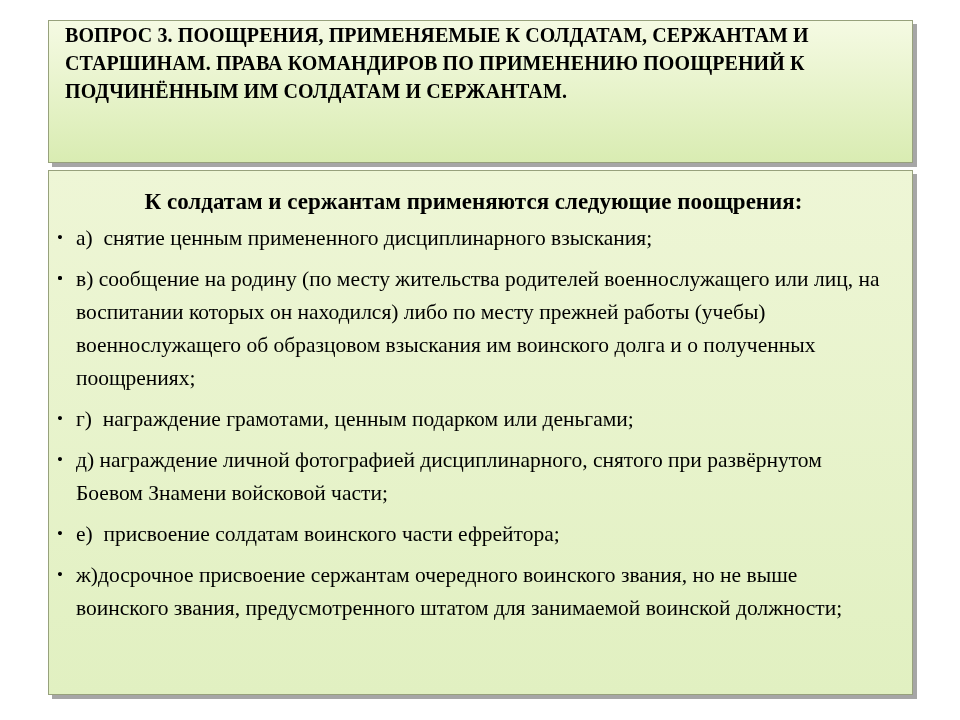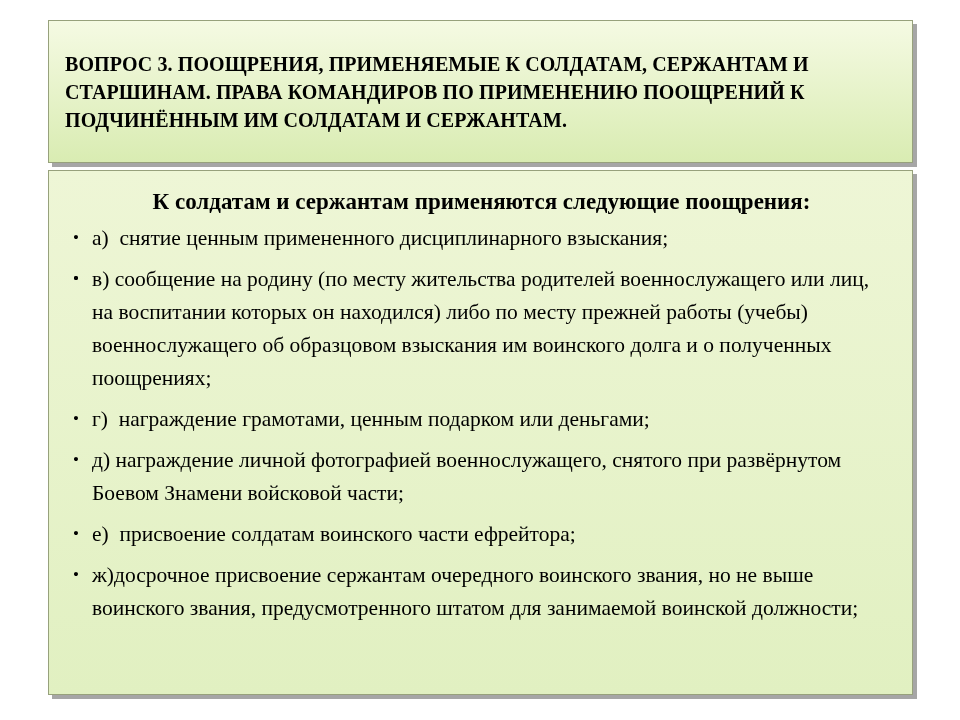--- a/index.html
+++ b/index.html
@@ -22,37 +22,37 @@
     border: 1px solid var(--box-border, #97a17c);
     box-shadow: 4px 4px 0 0 var(--box-shadow, #a6a6a6);
   }
   .title-box {
     left: 48px;
     top: 20px;
     width: 865px;
     height: 143px;
     background: linear-gradient(180deg, var(--title-top, #f5fae3) 0%, var(--title-bottom, #d9ecb2) 100%);
     display: flex;
-    align-items: center;
+    align-items: flex-start;
     padding: 0 16px;
   }
   .title-text {
     font-size: 20px;
     line-height: 28px;
     font-weight: bold;
     color: var(--text, #000000);
     letter-spacing: 0.1px;
   }
   .content-box {
     left: 48px;
     top: 170px;
     width: 865px;
     height: 525px;
     background: linear-gradient(180deg, var(--content-top, #eef6d6) 0%, var(--content-bottom, #e1f0c1) 100%);
-    padding: 12px 0 0 16px;
+    padding: 12px 0 0 0;
   }
   .body-header {
     font-size: 23px;
     line-height: 33px;
     font-weight: bold;
     text-align: center;
     color: var(--text, #000000);
     margin: 2px 24px 4px 10px;
   }
   ul.bullet-list {
@@ -106,21 +106,21 @@
     <span class="bullet-text">в) сообщение на родину (по месту жительства родителей военнослужащего или лиц, на воспитании которых он находился) либо по месту прежней работы (учебы) военнослужащего об образцовом взыскания им воинского долга и о полученных поощрениях;</span>
   </li>
 
   <li class="bullet-item">
     <span class="dot">•</span>
     <span class="bullet-text">г)  награждение грамотами, ценным подарком или деньгами;</span>
   </li>
 
   <li class="bullet-item">
     <span class="dot">•</span>
-    <span class="bullet-text">д) награждение личной фотографией военнослужащего, снятого при развёрнутом Боевом Знамени войсковой части;</span>
+    <span class="bullet-text">д) награждение личной фотографией дисциплинарного, снятого при развёрнутом Боевом Знамени войсковой части;</span>
   </li>
 
   <li class="bullet-item">
     <span class="dot">•</span>
     <span class="bullet-text">е)  присвоение солдатам воинского части ефрейтора;</span>
   </li>
 
   <li class="bullet-item">
     <span class="dot">•</span>
     <span class="bullet-text">ж)досрочное присвоение сержантам очередного воинского звания, но не выше воинского звания, предусмотренного штатом для занимаемой воинской должности;</span>

